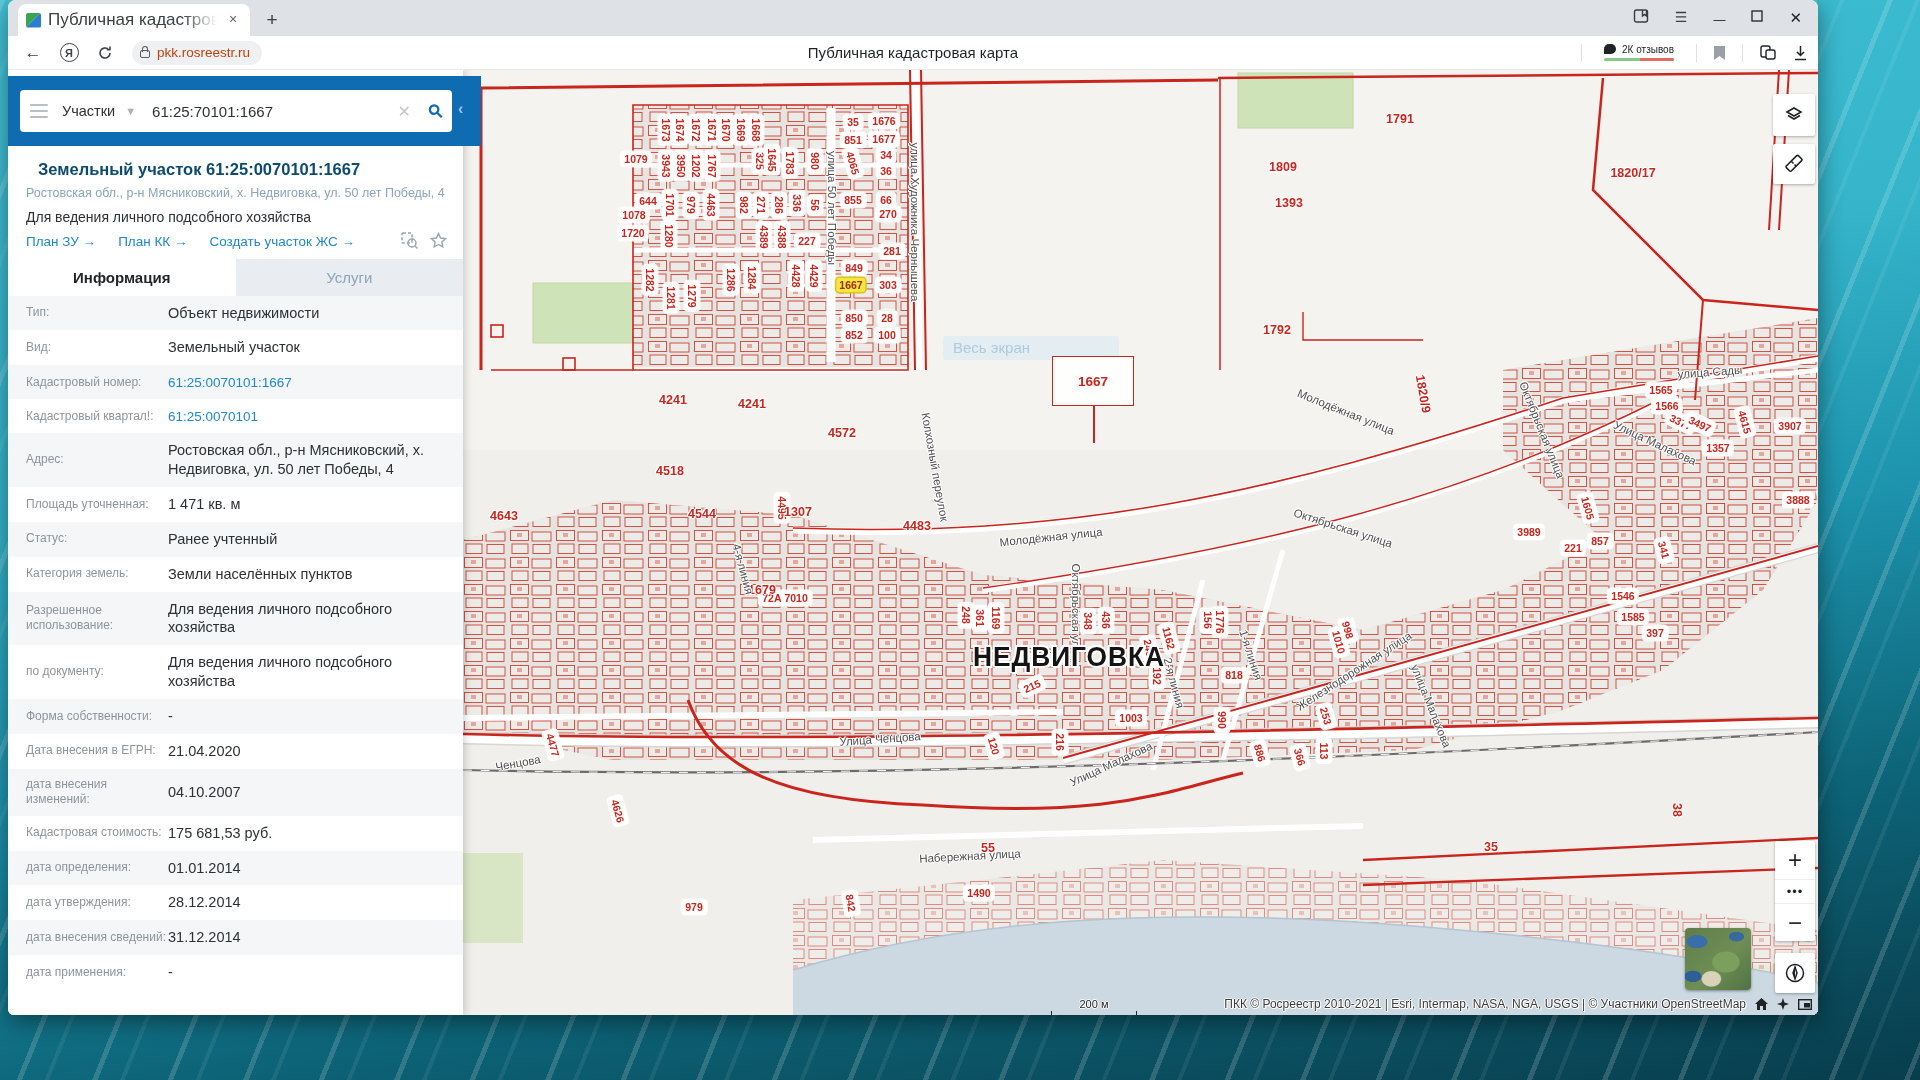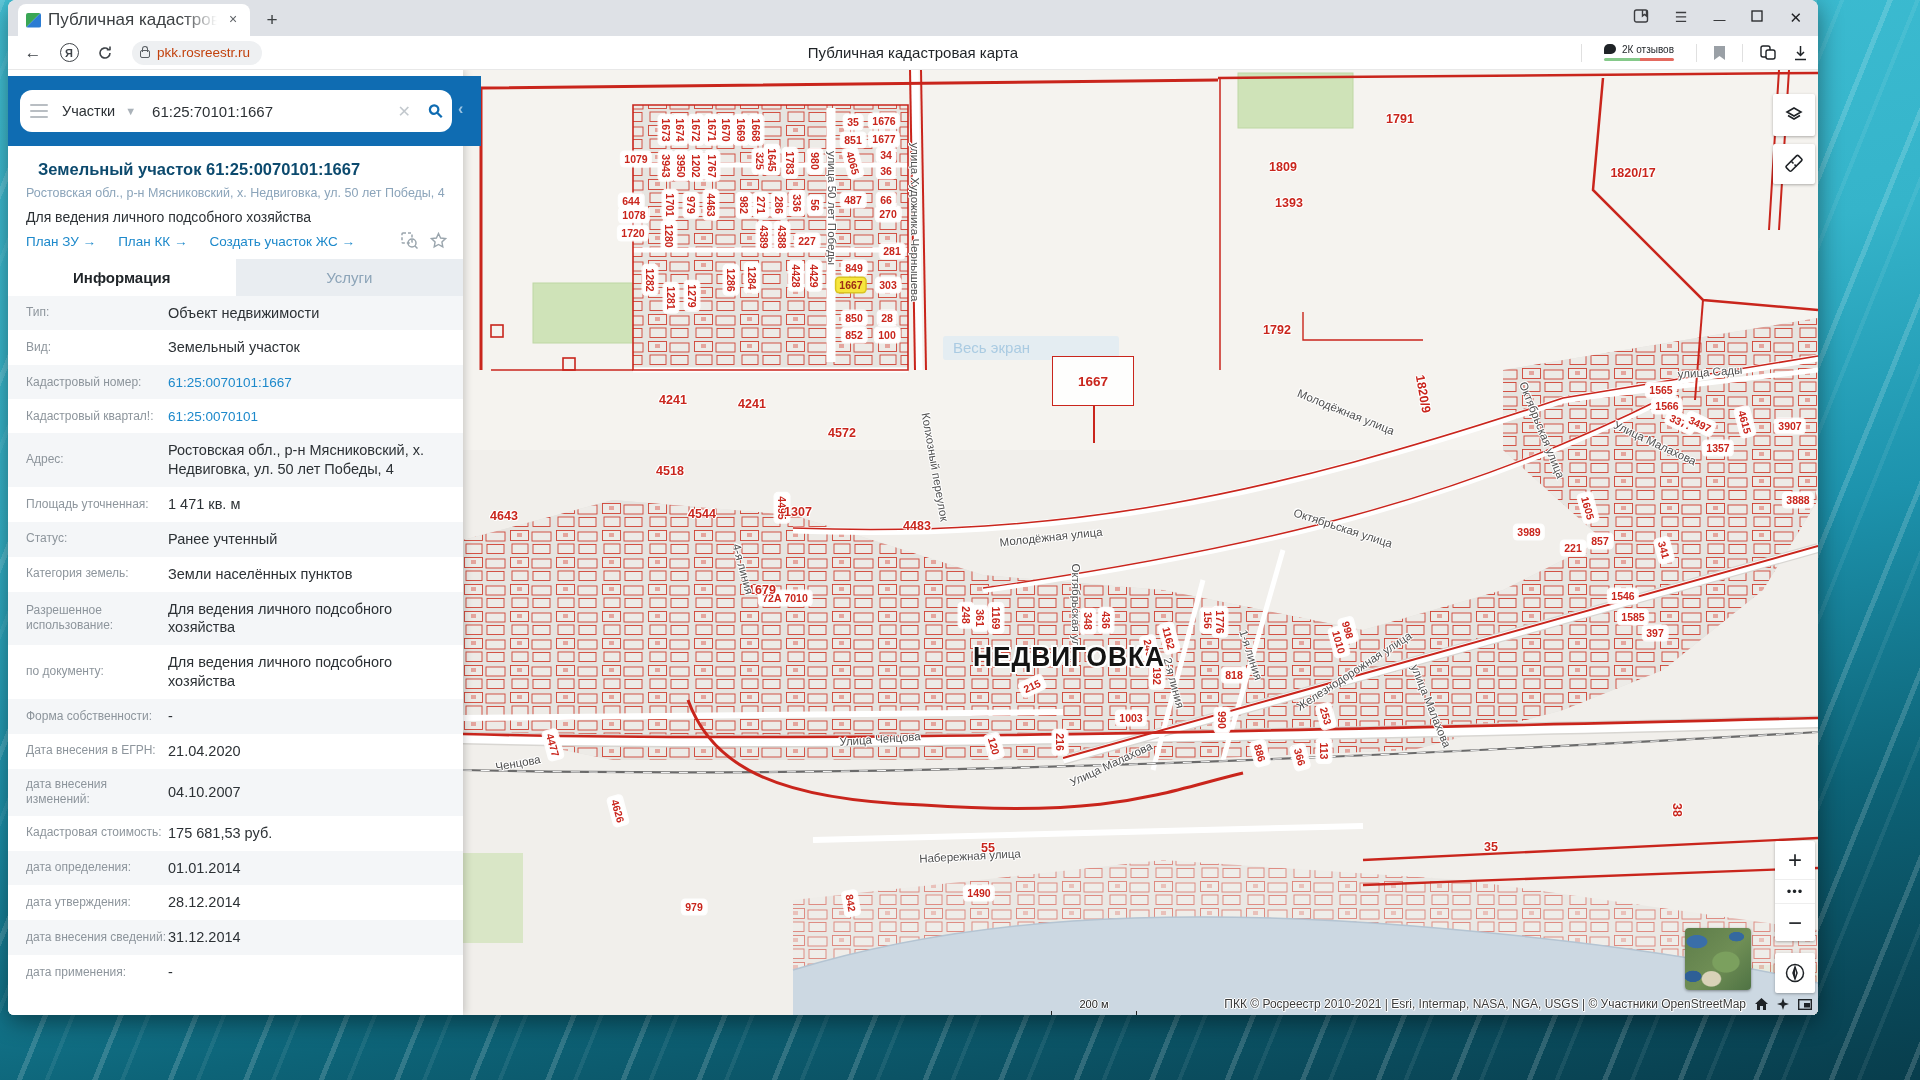--- a/index.html
+++ b/index.html
@@ -86,21 +86,21 @@
   .scalebar .slabel { font-size:11px; color:#222; text-align:center; margin-bottom:1px;
     text-shadow:-1px 0 #fff,1px 0 #fff,0 -1px #fff,0 1px #fff; }
   .scalebar .sline { height:5px; border-left:1.5px solid #222; border-bottom:1.5px solid #222; border-right:1.5px solid #222; }
   .attribution { position:absolute; right:6px; bottom:4px; display:flex; align-items:center; gap:9px; }
   .attr-text { font-size:12px; color:#3a3a3a; text-shadow:-1px 0 #fff,1px 0 #fff,0 -1px #fff,0 1px #fff,1px 1px #fff; }
   .attr-ic { color:#1f2327; display:flex; align-items:center; }
 
   
   .panel { position:absolute; left:0; top:0; width:455px; height:945px; background:#fff; box-shadow:2px 0 8px rgba(0,0,0,.18); }
   .band { position:absolute; left:0; top:6px; width:473px; height:70px; background:#0f6cb2; }
-  .searchbox { position:absolute; left:12px; top:14px; width:432px; height:42px; background:#fff; border-radius:12px;
+  .searchbox { position:absolute; left:12px; top:14px; width:432px; height:42px; background:#fff; border-radius:4px;
     display:flex; align-items:center; padding:0 10px; gap:10px; }
   .burger { width:18px; display:flex; flex-direction:column; gap:3.5px; }
   .burger i { height:2.5px; background:#b9bec3; border-radius:1px; }
   .cat { font-size:14.5px; color:#2c3135; margin-left:4px; }
   .chev { color:#aab2b9; font-size:11px; margin-right:6px; }
   .searchval { flex:1; font-size:15px; color:#2c3135; }
   .clear-x { color:#c2c8cd; font-size:16px; margin-right:8px; }
   .mag { color:#0f6cb2; font-size:18px; font-weight:700; transform:rotate(-45deg); }
   .band-chev { position:absolute; left:450px; top:24px; color:#9cc4e2; font-size:16px; font-weight:700; }
 
@@ -297,21 +297,21 @@
             <div class="mlabel box" style="left: 293px; top: 60px; transform: translate(-50%, -50%) rotate(90deg);">1668</div>
             <div class="mlabel box" style="left: 173px; top: 89px;">1079</div>
             <div class="mlabel box" style="left: 203px; top: 96px; transform: translate(-50%, -50%) rotate(90deg);">3943</div>
             <div class="mlabel box" style="left: 218px; top: 96px; transform: translate(-50%, -50%) rotate(90deg);">3950</div>
             <div class="mlabel box" style="left: 233px; top: 96px; transform: translate(-50%, -50%) rotate(90deg);">1202</div>
             <div class="mlabel box" style="left: 249px; top: 96px; transform: translate(-50%, -50%) rotate(90deg);">1767</div>
             <div class="mlabel box" style="left: 297px; top: 91px; transform: translate(-50%, -50%) rotate(90deg);">325</div>
             <div class="mlabel box" style="left: 309px; top: 90px; transform: translate(-50%, -50%) rotate(90deg);">1645</div>
             <div class="mlabel box" style="left: 327px; top: 93px; transform: translate(-50%, -50%) rotate(90deg);">1783</div>
             <div class="mlabel box" style="left: 352px; top: 91px; transform: translate(-50%, -50%) rotate(90deg);">980</div>
-            <div class="mlabel box" style="left: 168px; top: 131px;">644</div>
+            <div class="mlabel box" style="left: 185px; top: 131px;">644</div>
             <div class="mlabel box" style="left: 207px; top: 135px; transform: translate(-50%, -50%) rotate(90deg);">1701</div>
             <div class="mlabel box" style="left: 228px; top: 135px; transform: translate(-50%, -50%) rotate(90deg);">979</div>
             <div class="mlabel box" style="left: 248px; top: 135px; transform: translate(-50%, -50%) rotate(90deg);">4463</div>
             <div class="mlabel box" style="left: 281px; top: 135px; transform: translate(-50%, -50%) rotate(90deg);">982</div>
             <div class="mlabel box" style="left: 298px; top: 135px; transform: translate(-50%, -50%) rotate(90deg);">271</div>
             <div class="mlabel box" style="left: 316px; top: 135px; transform: translate(-50%, -50%) rotate(90deg);">286</div>
             <div class="mlabel box" style="left: 334px; top: 133px; transform: translate(-50%, -50%) rotate(90deg);">336</div>
             <div class="mlabel box" style="left: 352px; top: 135px; transform: translate(-50%, -50%) rotate(90deg);">56</div>
             <div class="mlabel box" style="left: 171px; top: 145px;">1078</div>
             <div class="mlabel box" style="left: 170px; top: 163px;">1720</div>
@@ -326,21 +326,21 @@
             <div class="mlabel box" style="left: 289px; top: 208px; transform: translate(-50%, -50%) rotate(90deg);">1284</div>
             <div class="mlabel box" style="left: 333px; top: 206px; transform: translate(-50%, -50%) rotate(90deg);">4428</div>
             <div class="mlabel box" style="left: 351px; top: 206px; transform: translate(-50%, -50%) rotate(90deg);">4429</div>
             <div class="mlabel box" style="left: 390px; top: 52px;">35</div>
             <div class="mlabel box" style="left: 421px; top: 51px;">1676</div>
             <div class="mlabel box" style="left: 390px; top: 70px;">851</div>
             <div class="mlabel box" style="left: 421px; top: 69px;">1677</div>
             <div class="mlabel box" style="left: 390px; top: 93px; transform: translate(-50%, -50%) rotate(75deg);">4065</div>
             <div class="mlabel box" style="left: 423px; top: 85px;">34</div>
             <div class="mlabel box" style="left: 423px; top: 101px;">36</div>
-            <div class="mlabel box" style="left: 390px; top: 130px;">487</div>
+            <div class="mlabel box" style="left: 390px; top: 130px;">855</div>
             <div class="mlabel box" style="left: 423px; top: 130px;">66</div>
             <div class="mlabel box" style="left: 425px; top: 144px;">270</div>
             <div class="mlabel box" style="left: 429px; top: 181px;">281</div>
             <div class="mlabel box" style="left: 391px; top: 198px;">849</div>
             <div class="mlabel box hl" style="left: 388px; top: 215px;">1667</div>
             <div class="mlabel box" style="left: 425px; top: 215px;">303</div>
             <div class="mlabel box" style="left: 391px; top: 248px;">850</div>
             <div class="mlabel box" style="left: 424px; top: 248px;">28</div>
             <div class="mlabel box" style="left: 391px; top: 265px;">852</div>
             <div class="mlabel box" style="left: 424px; top: 265px;">100</div>

